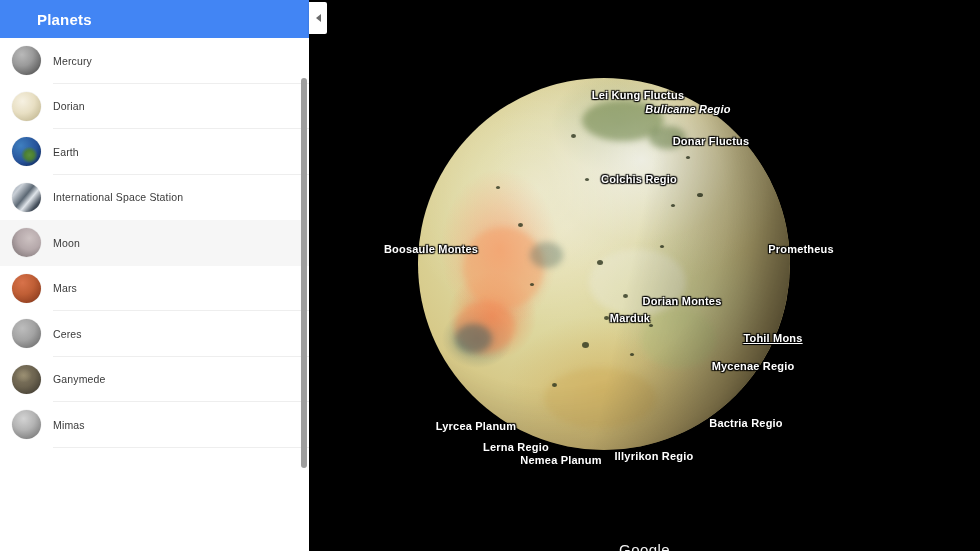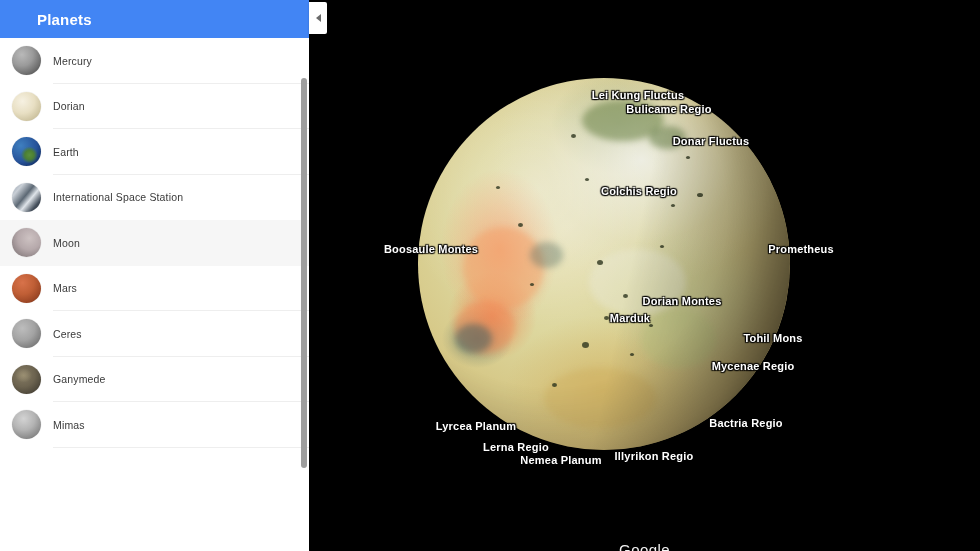--- a/index.html
+++ b/index.html
@@ -284,28 +284,28 @@
         <div class="speck" style="left:36%;top:82%;width:5px;height:4px;"></div>
         <div class="speck" style="left:57%;top:74%;width:4px;height:3px;"></div>
         <div class="speck" style="left:65%;top:45%;width:4px;height:3px;"></div>
         <div class="speck" style="left:30%;top:55%;width:4px;height:3px;"></div>
         <div class="speck" style="left:21%;top:29%;width:4px;height:3px;"></div>
       </div>
     </div>
 
     <div id="feature-labels">
         <div class="feature-label" style="left: 329px; top: 95px;">Lei Kung Fluctus</div>
-        <div class="feature-label" style="left: 360px; top: 109px;">Bulicame Regio</div>
+        <div class="feature-label" style="left: 379px; top: 109px; font-style: italic;">Bulicame Regio</div>
         <div class="feature-label" style="left: 402px; top: 141px;">Donar Fluctus</div>
-        <div class="feature-label" style="left: 330px; top: 191px;">Colchis Regio</div>
+        <div class="feature-label" style="left: 330px; top: 179px;">Colchis Regio</div>
         <div class="feature-label" style="left: 122px; top: 249px;">Boosaule Montes</div>
         <div class="feature-label" style="left: 492px; top: 249px;">Prometheus</div>
         <div class="feature-label" style="left: 373px; top: 301px;">Dorian Montes</div>
         <div class="feature-label" style="left: 321px; top: 318px;">Marduk</div>
-        <div class="feature-label" style="left: 464px; top: 338px;">Tohil Mons</div>
+        <div class="feature-label" style="left: 464px; top: 338px; text-decoration: underline;">Tohil Mons</div>
         <div class="feature-label" style="left: 444px; top: 366px;">Mycenae Regio</div>
         <div class="feature-label" style="left: 167px; top: 386px; margin-top: 40px;">Lyrcea Planum</div>
         <div class="feature-label" style="left: 437px; top: 423px;">Bactria Regio</div>
         <div class="feature-label" style="left: 207px; top: 447px;">Lerna Regio</div>
         <div class="feature-label" style="left: 345px; top: 456px;">Illyrikon Regio</div>
         <div class="feature-label" style="left: 252px; top: 460px;">Nemea Planum</div>
       </div>
 
     <div id="attribution">Google</div>
   </div>

